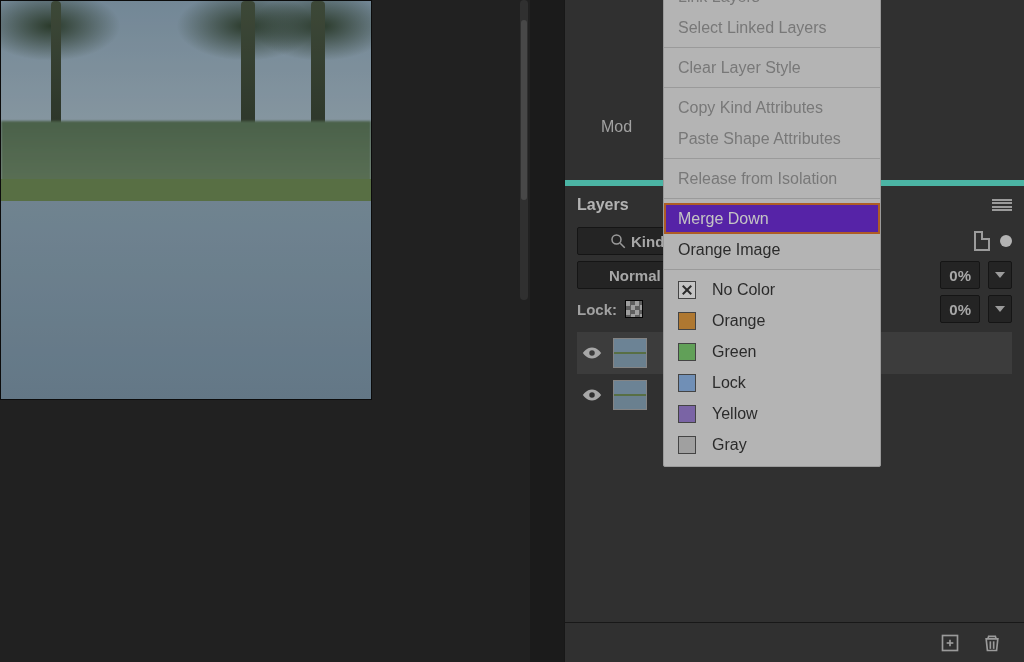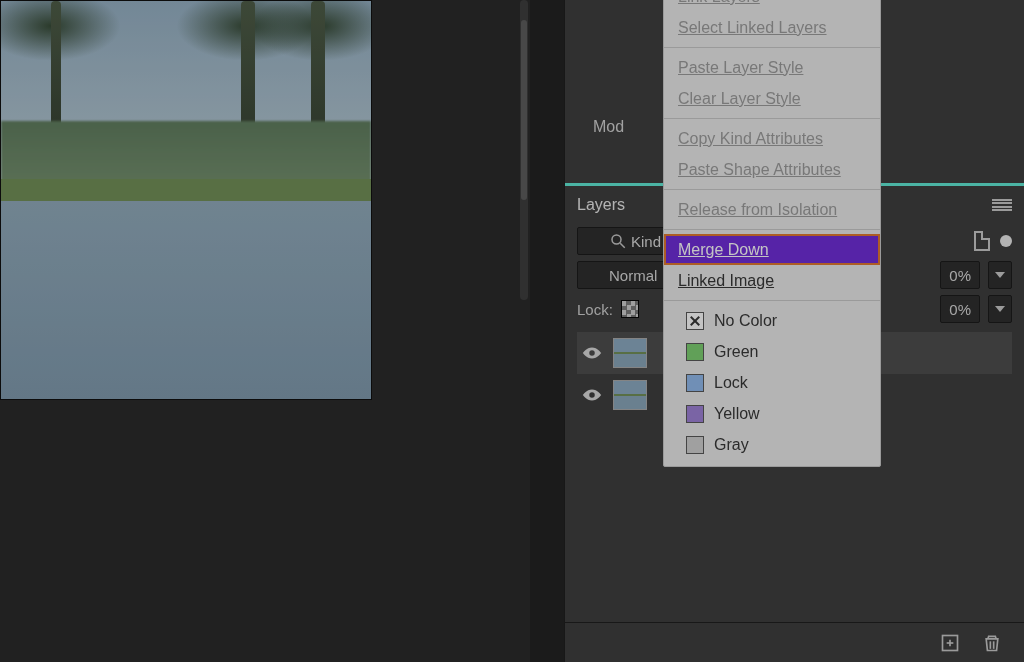--- a/index.html
+++ b/index.html
@@ -63,29 +63,30 @@
   
   .right-col {
     position: absolute;
     left: 564px; top: 0;
     right: 0; bottom: 0;
     background: #3a3a3a;
     border-left: 1px solid #1a1a1a;
   }
   .prop-panel {
     height: 186px;
-    border-bottom: 3px solid #5eead4;
+    border-bottom: 6px solid #5eead4;
     padding-top: 118px;
-    padding-left: 28px;
+    padding-left: 36px;
     font-size: 16px;
     color: #d0d0d0;
   }
   .layers-panel {
     position: relative;
     padding: 0 12px;
+    font-weight: bold;
   }
   .layers-header {
     display: flex; align-items: center;
     height: 38px;
     font-size: 16px;
     color: #e8e8e8;
     justify-content: space-between;
   }
   .hamburger {
     width: 20px; height: 12px;
@@ -147,31 +148,30 @@
     color:#333;
     font-size:16px;
     border:1px solid #c7c7c7;
     border-radius:2px;
     z-index:2;
     padding-bottom:6px;
   }
   .context-menu .mi {
     height:31px; display:flex; align-items:center;
     padding:0 14px;
-    text-decoration:underline;
   }
   .context-menu .mi.disabled { color:#9a9a9a; }
   .context-menu .sep { height:1px; background:#c7c7c7; margin:4px 0; }
   .context-menu .mi.highlight {
     background:#6d28d9; color:#fff;
     outline:2px solid #e2762b; outline-offset:-2px;
   }
   .color-row {
     height:31px; display:flex; align-items:center;
-    padding:0 22px; gap:10px;
+    padding:0 14px; gap:16px;
   }
   .swatch {
     width:18px; height:18px; border:1px solid #555;
   }
   .swatch.none {
     background:#fff; position:relative;
   }
   .swatch.none::before, .swatch.none::after {
     content:""; position:absolute; left:2px; right:2px; top:50%; height:2px;
     background:#333;
@@ -304,36 +304,39 @@
     <path d="M5 7h14l-1.5 14h-11L5 7zm3-3h8l1 3H7l1-3z" fill="none" stroke="#c8c8c8" stroke-width="2"></path>
     <line x1="10" y1="10" x2="10" y2="19" stroke="#c8c8c8" stroke-width="2"></line>
     <line x1="14" y1="10" x2="14" y2="19" stroke="#c8c8c8" stroke-width="2"></line>
   </svg>
 </div>
 
 <div class="context-menu" id="ctx">
     <div class="mi disabled">Link Layers</div>
     <div class="mi disabled">Select Linked Layers</div>
     <div class="sep"></div>
-    <div class="mi disabled">Paste Layer Style</div>
     <div class="mi disabled">Clear Layer Style</div>
     <div class="sep"></div>
     <div class="mi disabled">Copy Kind Attributes</div>
     <div class="mi disabled">Paste Shape Attributes</div>
     <div class="sep"></div>
     <div class="mi disabled">Release from Isolation</div>
     <div class="sep"></div>
     <div class="mi highlight">Merge Down</div>
-    <div class="mi">Linked Image</div>
+    <div class="mi">Orange Image</div>
     <div class="sep"></div>
     <div class="color-row">
       <div class="swatch none"></div>
       <span>No Color</span>
     </div>
     <div class="color-row">
+      <div class="swatch" style="background: rgb(227, 154, 59);"></div>
+      <span>Orange</span>
+    </div>
+    <div class="color-row">
       <div class="swatch" style="background: rgb(123, 207, 111);"></div>
       <span>Green</span>
     </div>
     <div class="color-row">
       <div class="swatch" style="background: rgb(143, 184, 236);"></div>
       <span>Lock</span>
     </div>
     <div class="color-row">
       <div class="swatch" style="background: rgb(157, 127, 214);"></div>
       <span>Yellow</span>

